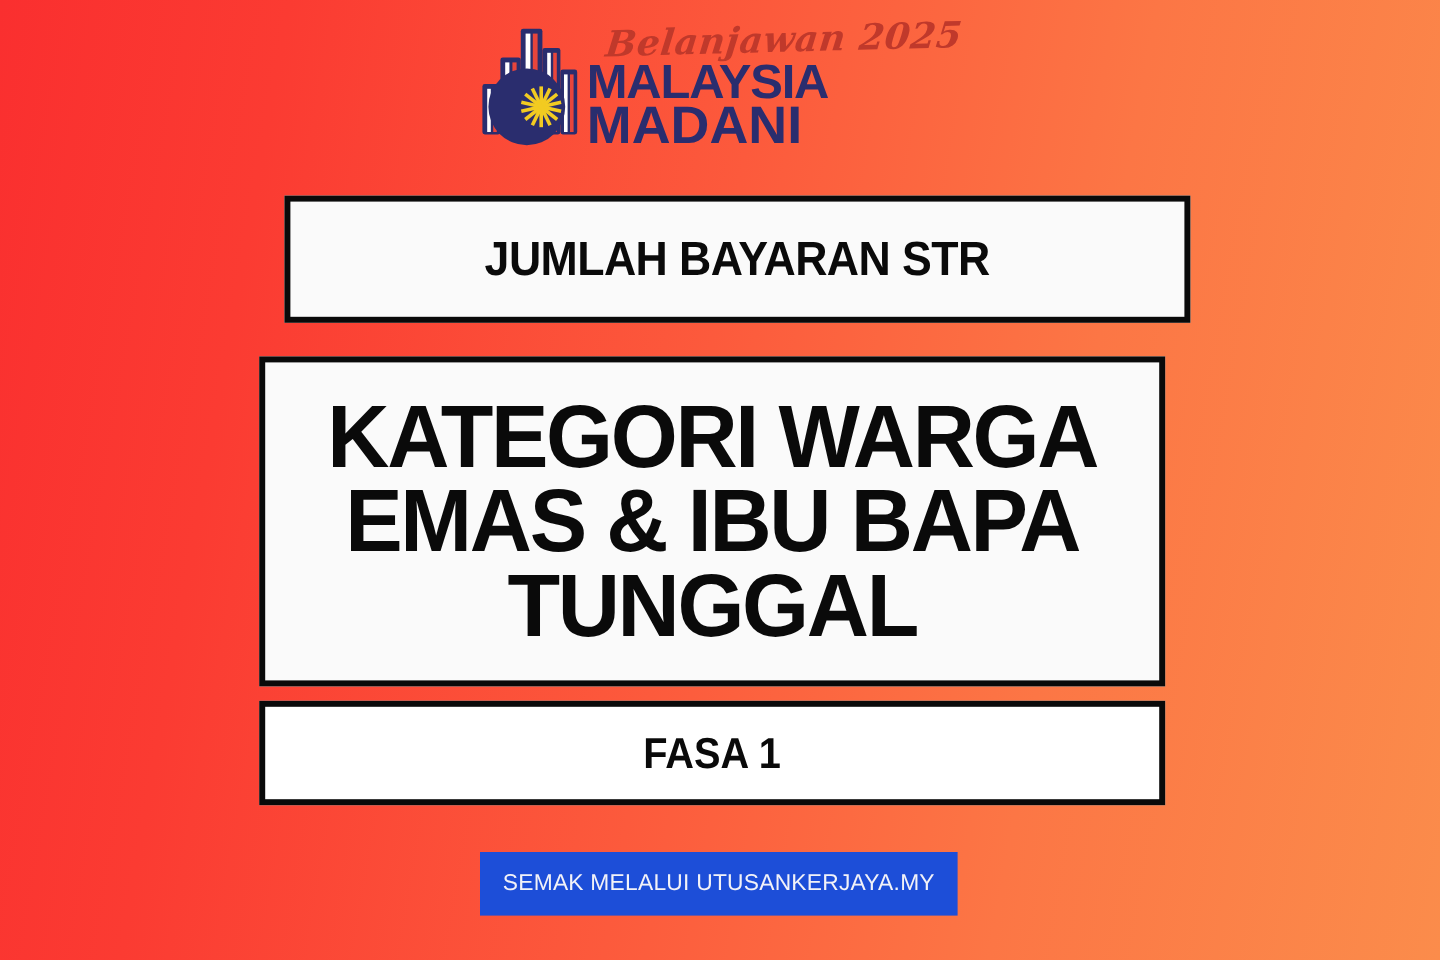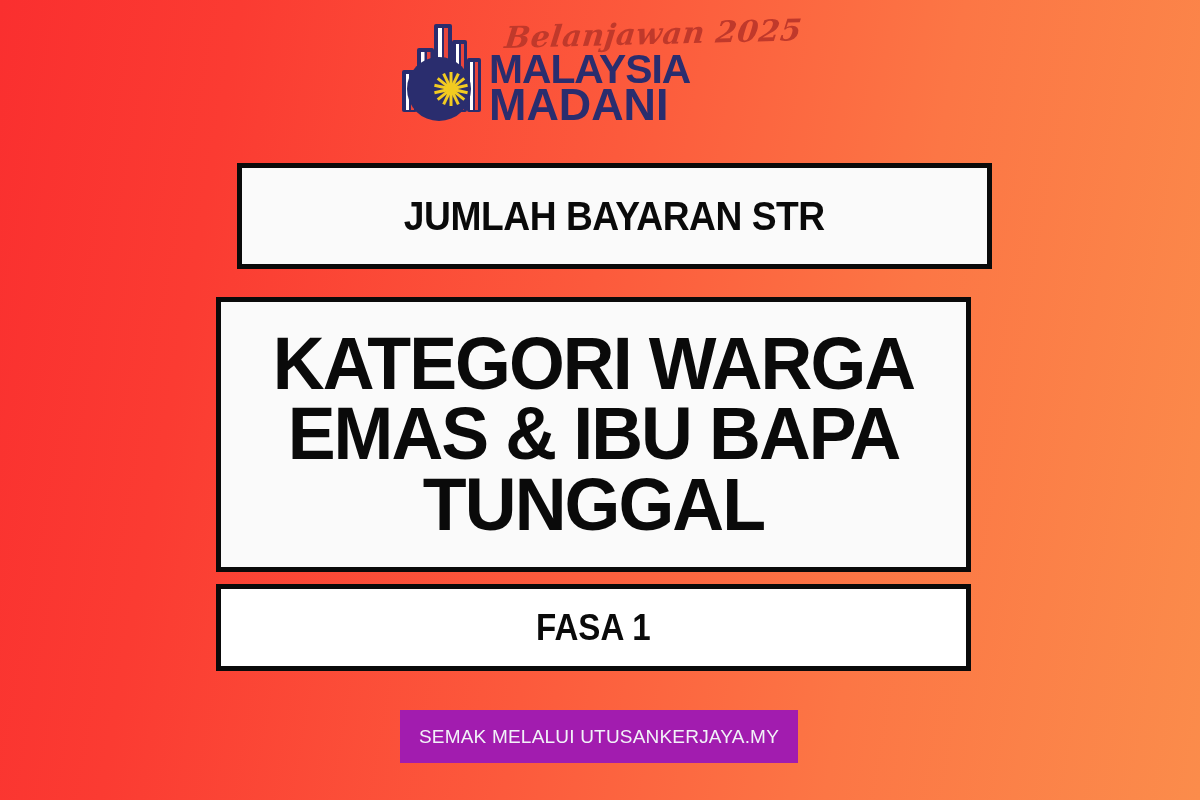--- a/index.html
+++ b/index.html
@@ -116,21 +116,21 @@
     letter-spacing: 0px;
   }
 
   
   #footer-banner {
     position: absolute;
     left: 400px;
     top: 710px;
     width: 398px;
     height: 53px;
-    background: #a21caf;
+    background: #1d4ed8;
     display: flex;
     align-items: center;
     justify-content: center;
   }
 
   #footer-text {
     font-family: "Liberation Sans", sans-serif;
     font-size: 19px;
     font-weight: normal;
     color: #F2F2F8;

